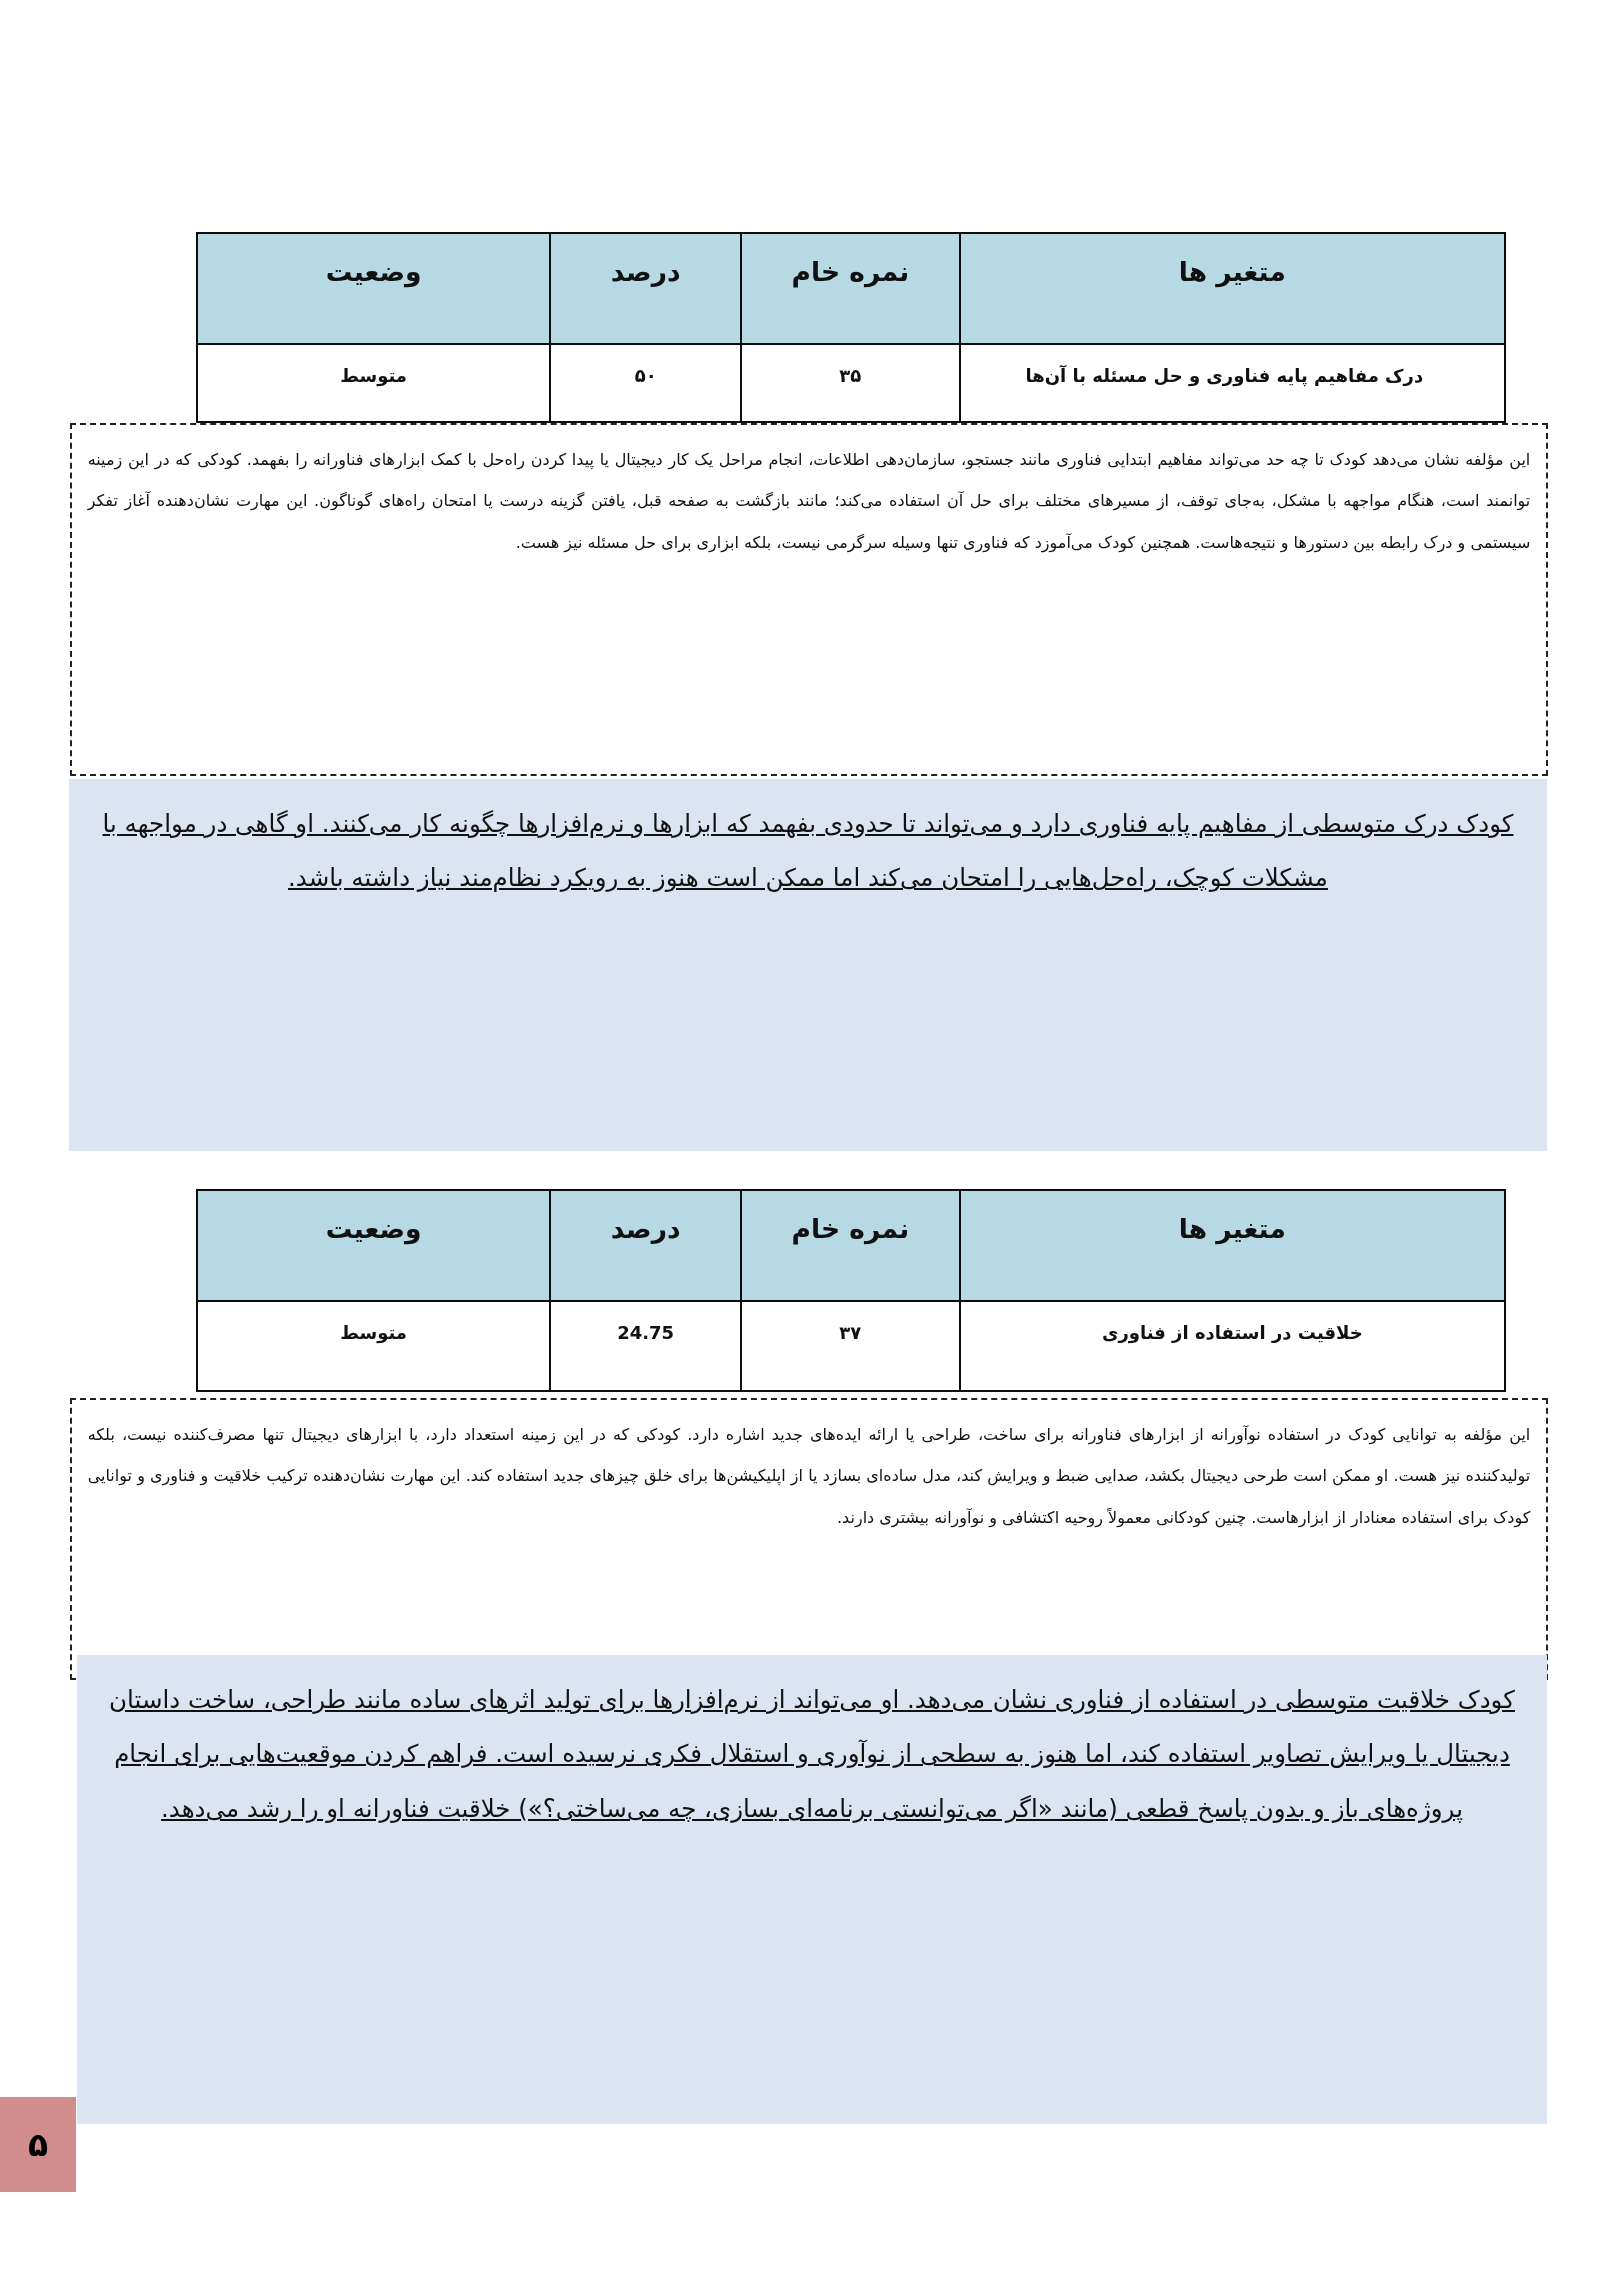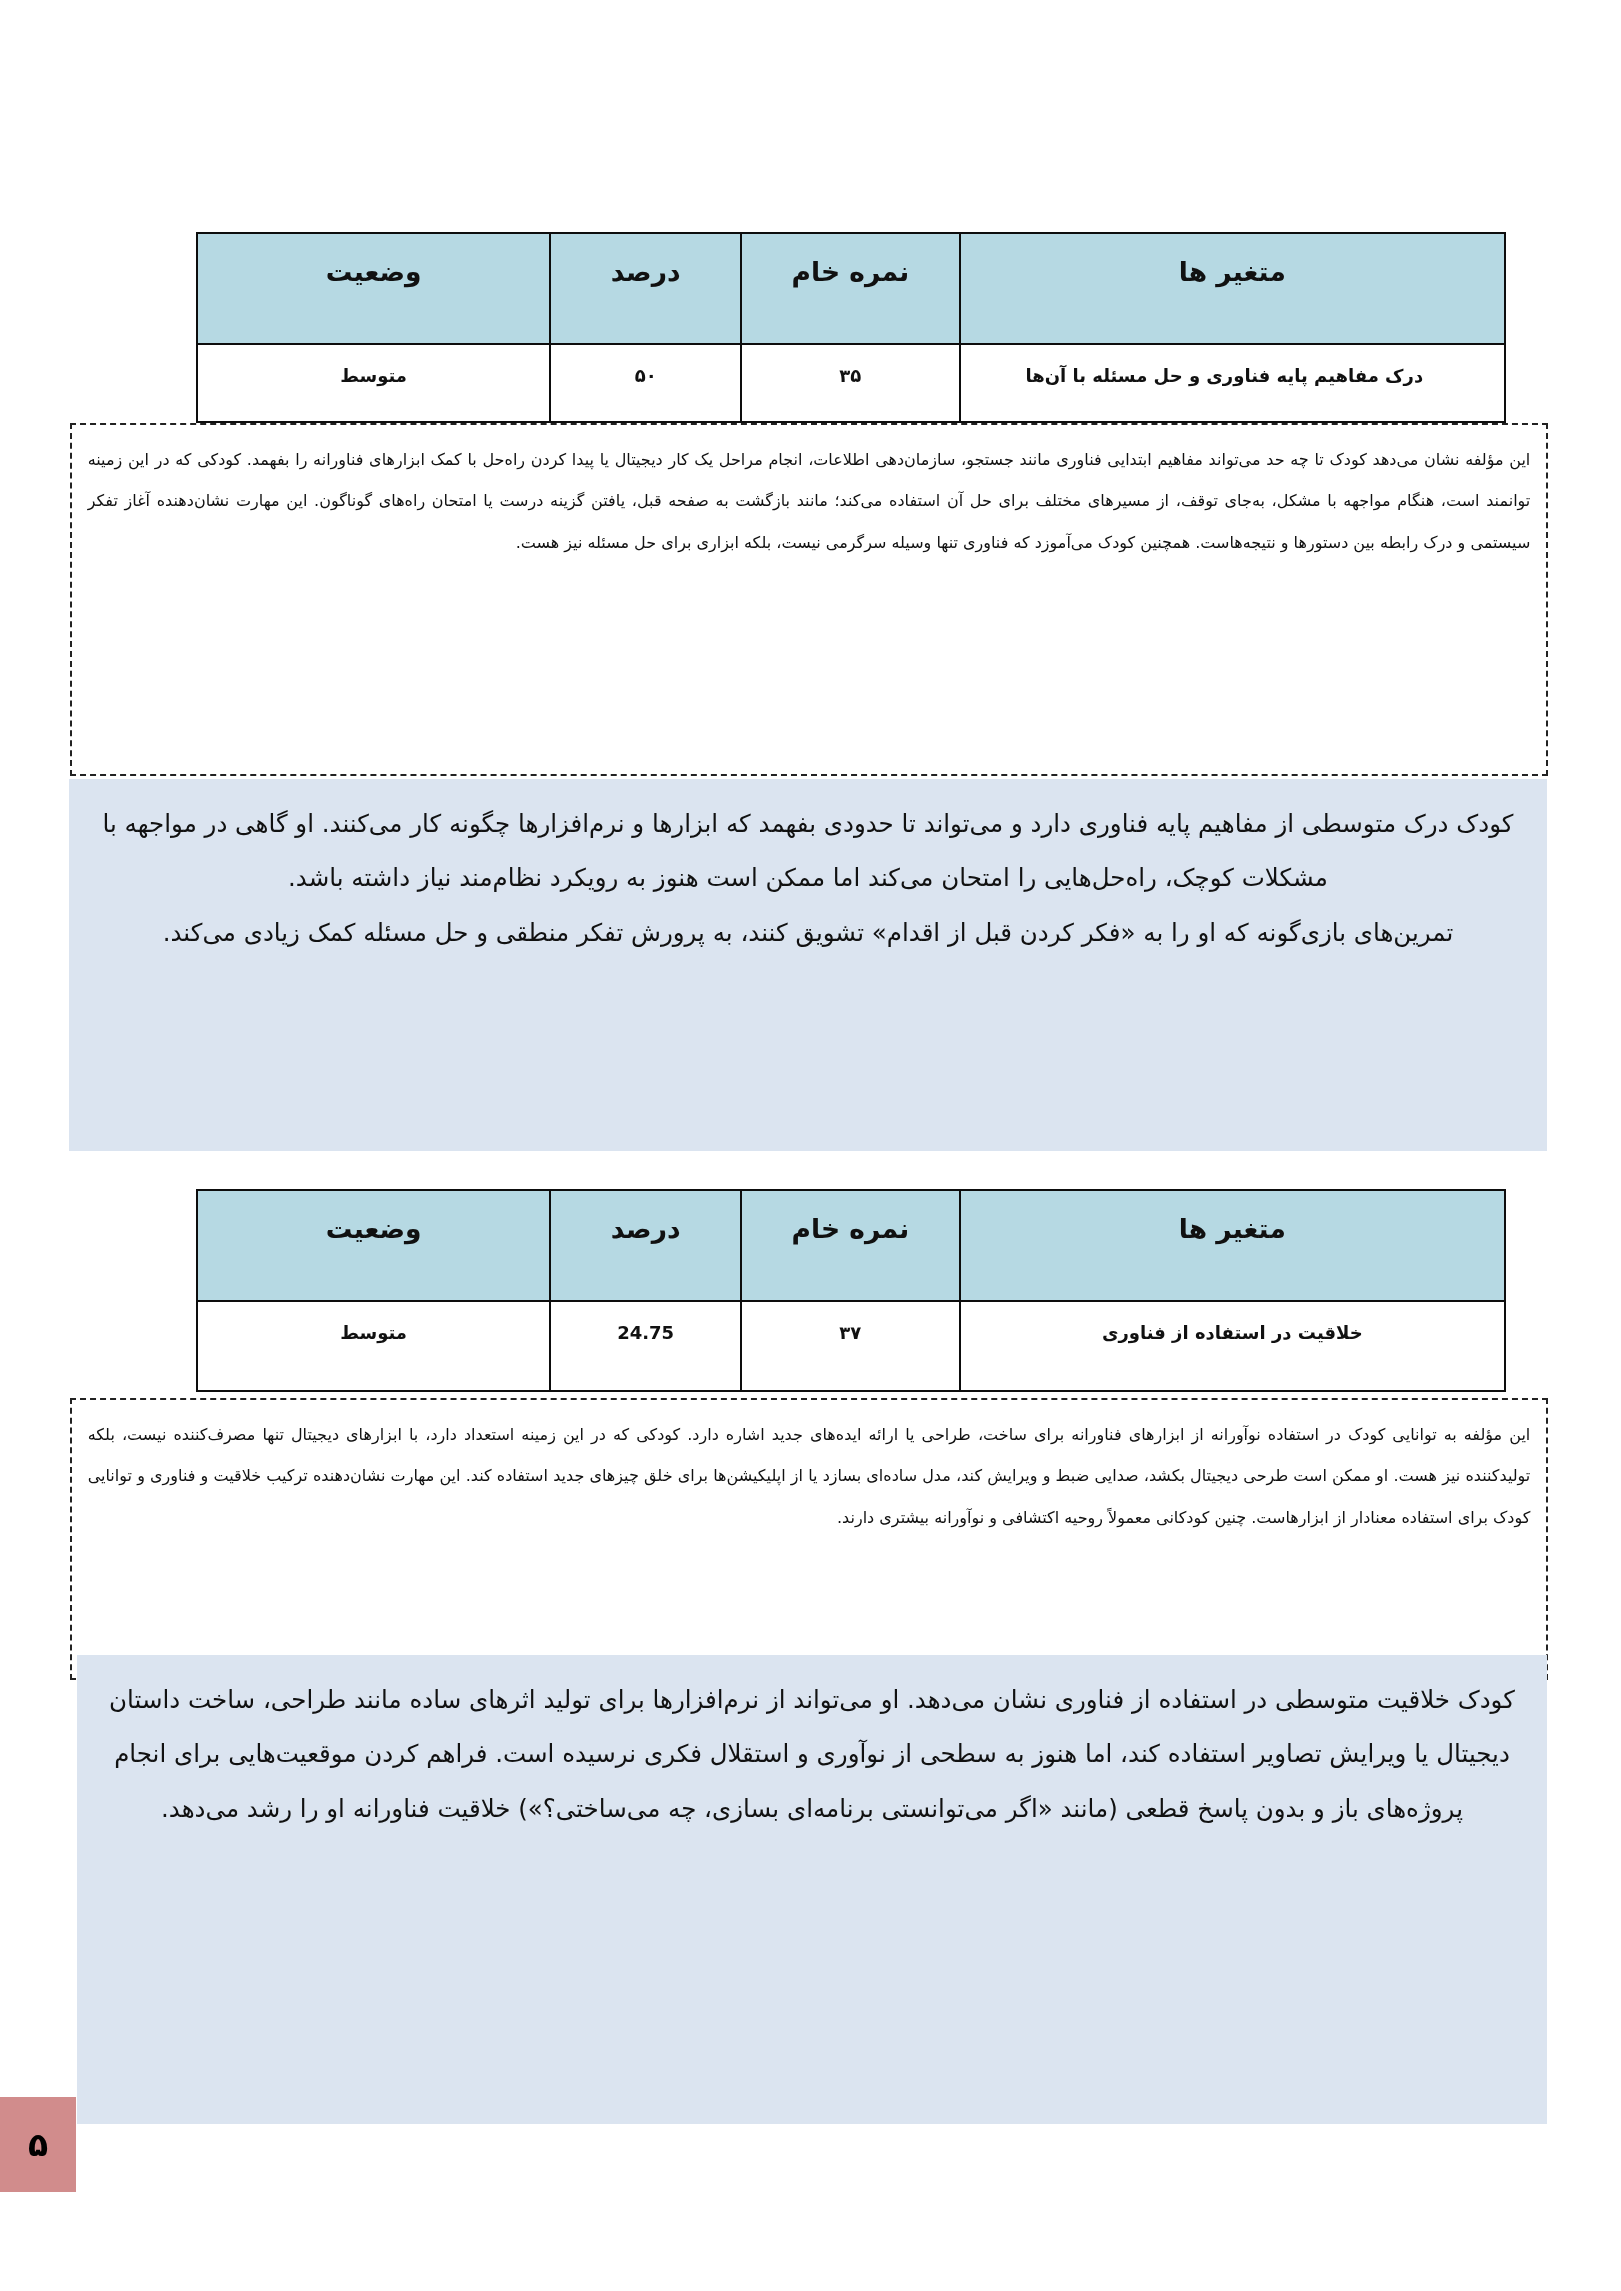--- a/index.html
+++ b/index.html
@@ -76,20 +76,21 @@
     text-align:justify;
     text-align-last:right;
     font-weight:500;
   }
   
   .interpretation-box{
     position:absolute;
     background:var(--highlight-bg);
     direction:rtl;
     padding:17.6px 25.5px 0 25.5px;
+    text-decoration:underline;
   }
   .interpretation-box-1{right:74px;top:779px;width:1478px;height:372px;}
   .interpretation-box-2{right:74px;top:1655px;width:1470px;height:469px;}
   .interpretation-box p{
     font-size:24.5px;
     line-height:2.24;
     text-align:center;
   }
   
   .page-badge{
@@ -134,21 +135,20 @@
     </tr>
   </tbody>
     </table>
 
   <div class="definition-box definition-box-1">
     <p>این مؤلفه نشان می‌دهد کودک تا چه حد می‌تواند مفاهیم ابتدایی فناوری مانند جستجو، سازمان‌دهی اطلاعات، انجام مراحل یک کار دیجیتال یا پیدا کردن راه‌حل با کمک ابزارهای فناورانه را بفهمد. کودکی که در این زمینه توانمند است، هنگام مواجهه با مشکل، به‌جای توقف، از مسیرهای مختلف برای حل آن استفاده می‌کند؛ مانند بازگشت به صفحه قبل، یافتن گزینه درست یا امتحان راه‌های گوناگون. این مهارت نشان‌دهنده آغاز تفکر سیستمی و درک رابطه بین دستورها و نتیجه‌هاست. همچنین کودک می‌آموزد که فناوری تنها وسیله سرگرمی نیست، بلکه ابزاری برای حل مسئله نیز هست.</p>
   </div>
 
   <div class="interpretation-box interpretation-box-1">
     <p>کودک درک متوسطی از مفاهیم پایه فناوری دارد و می‌تواند تا حدودی بفهمد که ابزارها و نرم‌افزارها چگونه کار می‌کنند. او گاهی در مواجهه با مشکلات کوچک، راه‌حل‌هایی را امتحان می‌کند اما ممکن است هنوز به رویکرد نظام‌مند نیاز داشته باشد.</p>
-    <p>تمرین‌های بازی‌گونه که او را به «فکر کردن قبل از اقدام» تشویق کنند، به پرورش تفکر منطقی و حل مسئله کمک زیادی می‌کند.</p>
   </div>
 
   <table class="score-table score-table-2">
     <colgroup>
       <col class="col-variables">
         <col class="col-raw">
         <col class="col-percent">
         <col class="col-status">
     </colgroup>
     <tbody>

